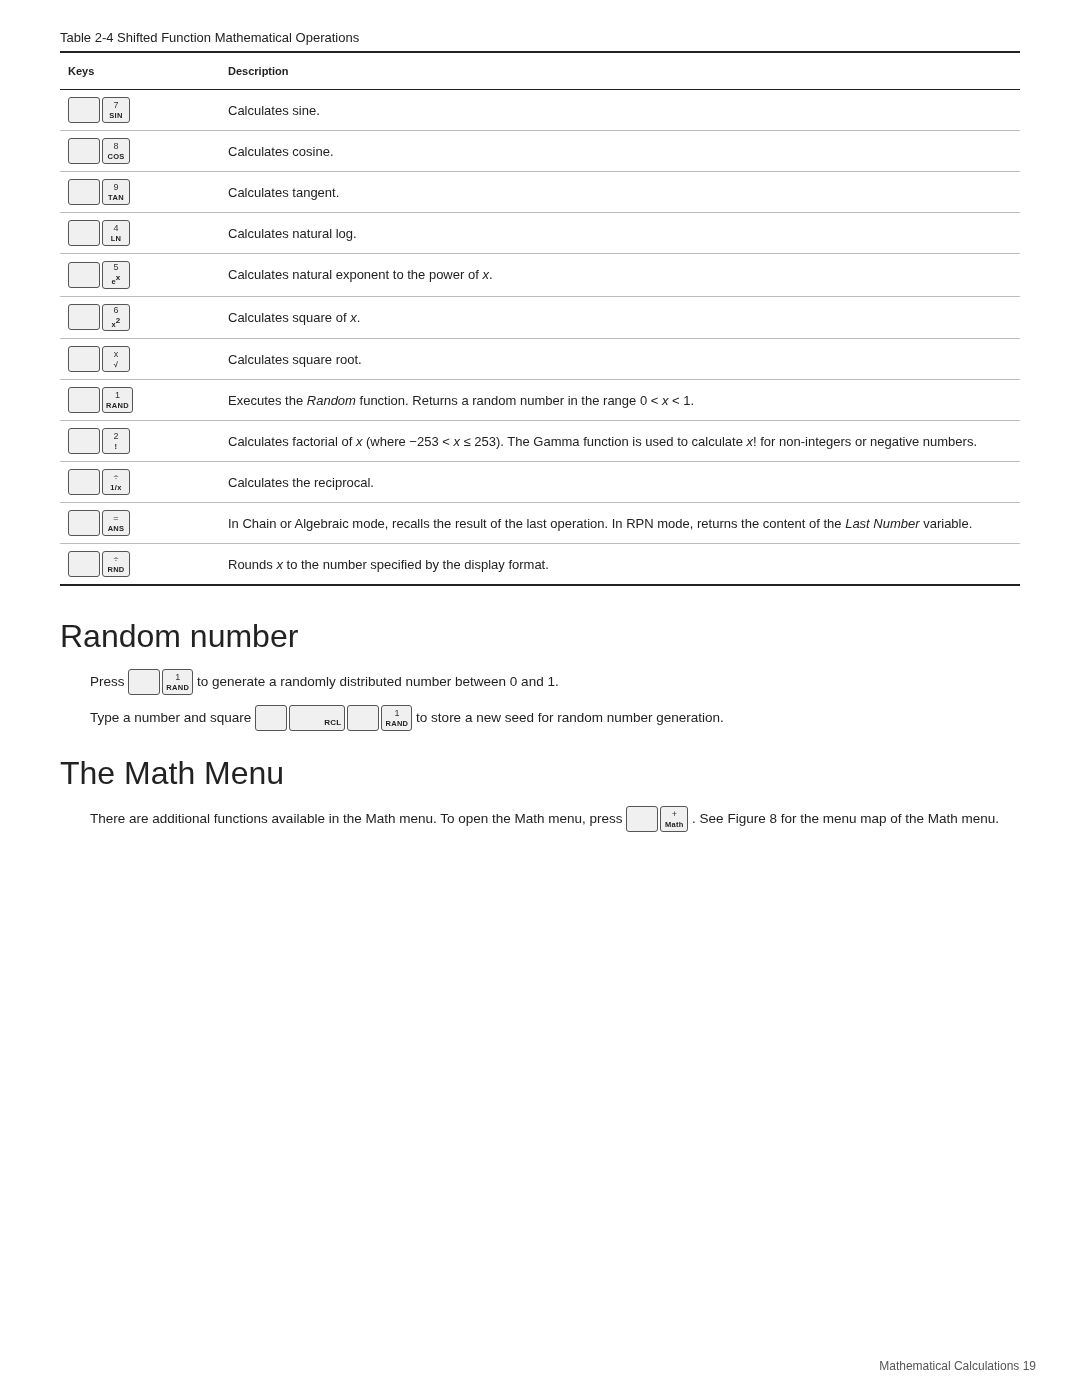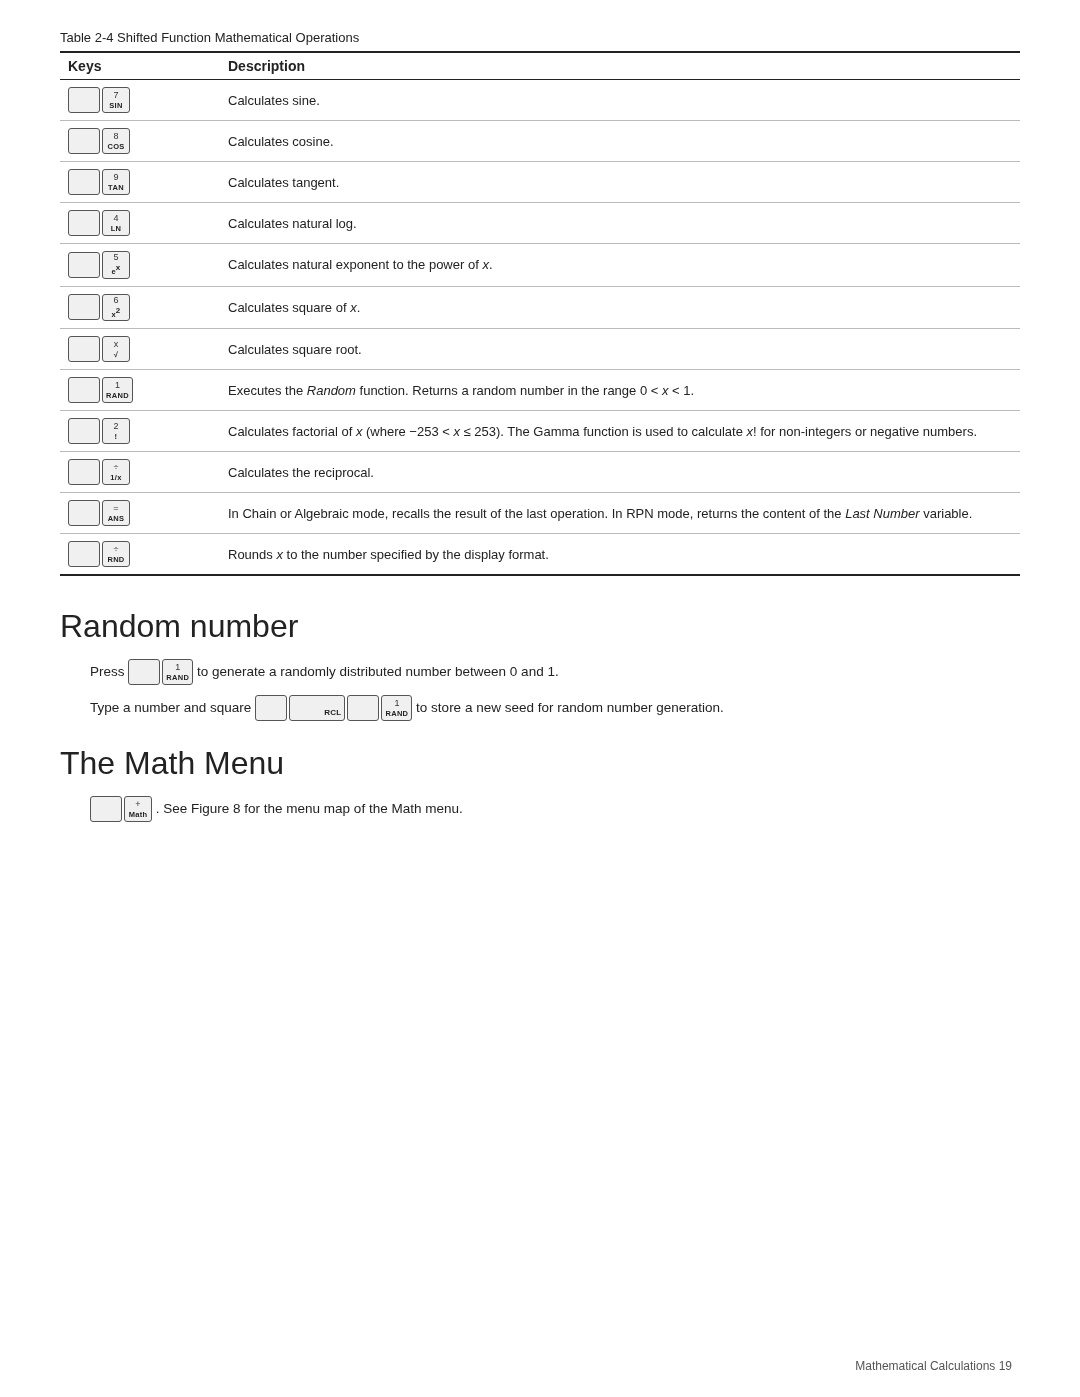--- a/index.html
+++ b/index.html
@@ -19,24 +19,24 @@
       margin-bottom: 6px;
     }
     table {
       width: 100%;
       border-collapse: collapse;
       margin-bottom: 32px;
     }
     table th {
       text-align: left;
       font-weight: bold;
-      font-size: 14px;
+      font-size: 11px;
       border-top: 2px solid #222;
       border-bottom: 1.5px solid #222;
-      padding: 5px 8px;
+      padding: 12px 8px;
     }
     table td {
       border-bottom: 1px solid #bbb;
       padding: 7px 8px;
       vertical-align: middle;
     }
     table td:first-child {
       width: 160px;
       white-space: nowrap;
     }
@@ -103,21 +103,21 @@
       line-height: 1.7;
     }
     .section-body p {
       margin-bottom: 10px;
     }
 
     
     .footer {
       position: fixed;
       bottom: 24px;
-      right: 68px;
+      right: 44px;
       font-size: 12px;
       color: #555;
     }
 
     
     em { font-style: italic; }
     strong { font-weight: normal; }
 
     
     sup { font-size: 8px; vertical-align: super; }
@@ -286,20 +286,21 @@
         <span class="key-label">RAND</span>
       </span>
     </span>
     <span>to store a new seed for random number generation.</span>
   </p>
 </div>
 
 <h2 class="section-heading">The Math Menu</h2>
 <div class="section-body">
   <p>
+    <span>There are additional functions available in the Math menu. To open the Math menu, press</span>
     
     <span class="key-group">
       <span class="key-shift"></span>
       <span class="key">
         <span class="key-top-num">+</span>
         <span class="key-label">Math</span>
       </span>
     </span>
     <span>. See Figure 8 for the menu map of the Math menu.</span>
   </p>

